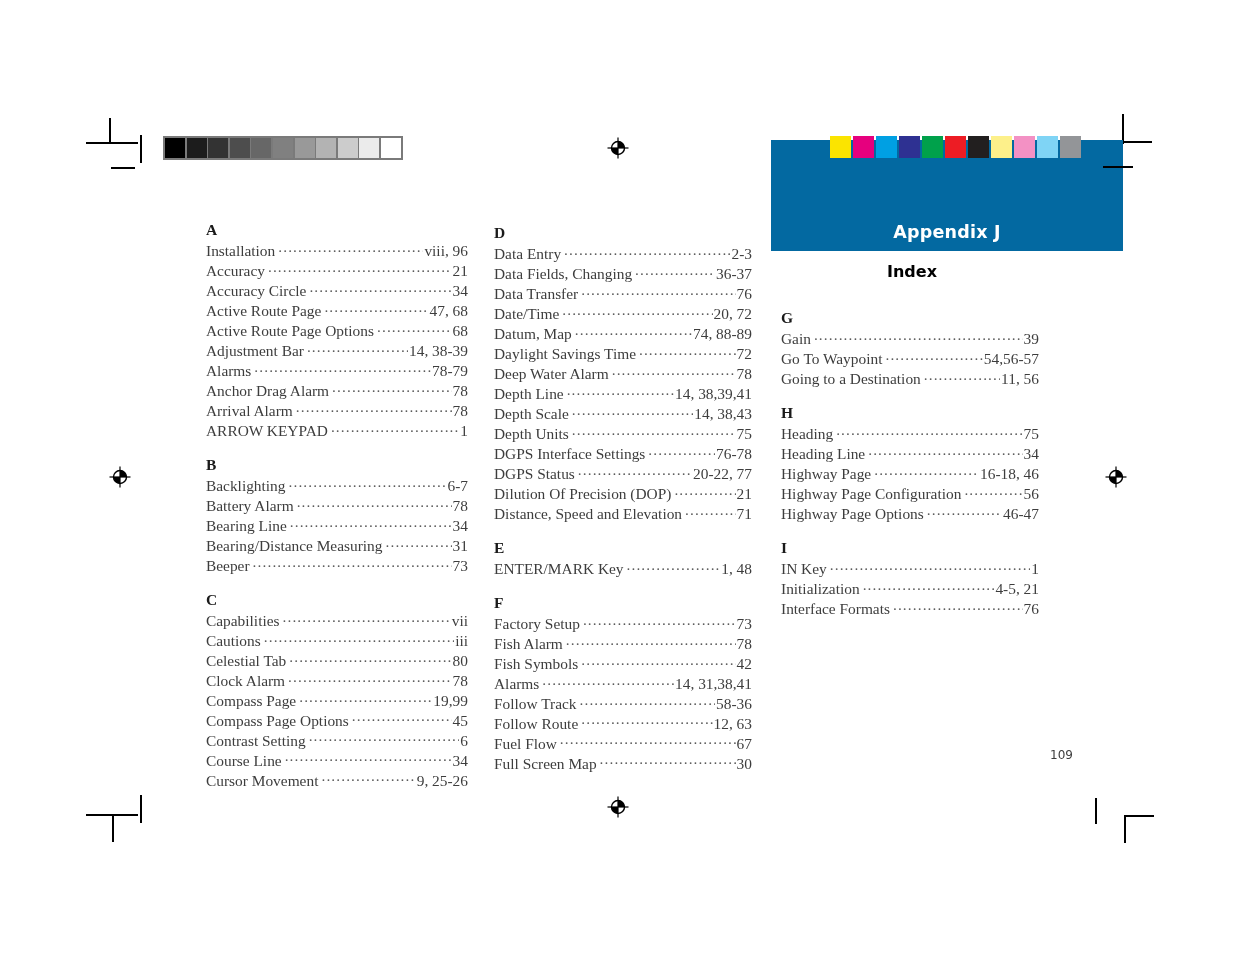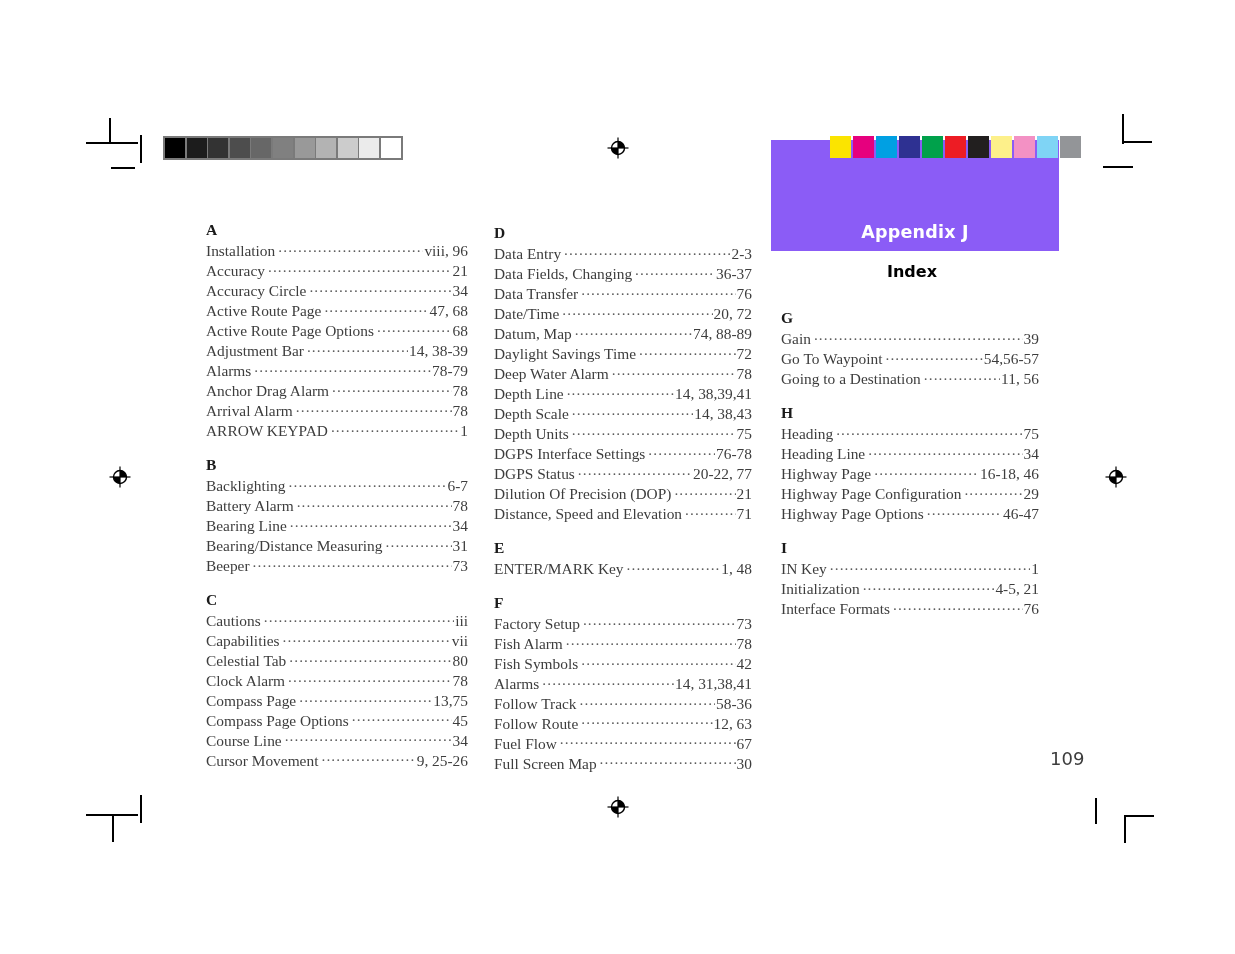--- a/index.html
+++ b/index.html
@@ -52,23 +52,23 @@
     height: 22px;
     margin-right: 2px;
   }
   .color-bar .swatch:last-child { margin-right: 0; }
 
   
   .appendix-block {
     position: absolute;
     left: 771px;
     top: 140px;
-    width: 288px;
+    width: 352px;
     height: 111px;
-    background: #8b5cf6;
+    background: #0369a1;
     z-index: 2;
   }
   .appendix-title {
     position: absolute;
     left: 0;
     right: 0;
     bottom: 9px;
     text-align: center;
     color: #ffffff;
     font-family: "DejaVu Sans", sans-serif;
@@ -142,21 +142,21 @@
   }
   .entry .pages { flex: 0 0 auto; }
 
   
   .page-number {
     position: absolute;
     left: 1050px;
     top: 748px;
     color: #3d3d3d;
     font-family: "DejaVu Sans", sans-serif;
-    font-size: 18px;
+    font-size: 12px;
   }
 </style>
 </head>
 <body>
 
 <div>
 
   <div class="crop h" style="left:86px; top:142px; width:52px;"></div>
   <div class="crop v" style="left:109px; top:118px; height:25px;"></div>
   <div class="crop h" style="left:111px; top:167px; width:24px;"></div>
@@ -319,48 +319,53 @@
         <span class="leader"></span>
         <span class="pages">31</span>
       </div>
       <div class="entry">
         <span class="label">Beeper</span>
         <span class="leader"></span>
         <span class="pages">73</span>
       </div>
       <div class="letter-head spaced">C</div>
       <div class="entry">
+        <span class="label">Capabilities</span>
+        <span class="leader"></span>
+        <span class="pages">vii</span>
+      </div>
+      <div class="entry">
         <span class="label">Cautions</span>
         <span class="leader"></span>
         <span class="pages">iii</span>
       </div>
       <div class="entry">
-        <span class="label">Capabilities</span>
-        <span class="leader"></span>
-        <span class="pages">vii</span>
-      </div>
-      <div class="entry">
         <span class="label">Celestial Tab</span>
         <span class="leader"></span>
         <span class="pages">80</span>
       </div>
       <div class="entry">
         <span class="label">Clock Alarm</span>
         <span class="leader"></span>
         <span class="pages">78</span>
       </div>
       <div class="entry">
         <span class="label">Compass Page</span>
         <span class="leader"></span>
-        <span class="pages">13,75</span>
+        <span class="pages">19,99</span>
       </div>
       <div class="entry">
         <span class="label">Compass Page Options</span>
         <span class="leader"></span>
         <span class="pages">45</span>
+      </div>
+      <div class="entry">
+        <span class="label">Contrast  Setting</span>
+        <span class="leader"></span>
+        <span class="pages">6</span>
       </div>
       <div class="entry">
         <span class="label">Course  Line</span>
         <span class="leader"></span>
         <span class="pages">34</span>
       </div>
       <div class="entry">
         <span class="label">Cursor Movement</span>
         <span class="leader"></span>
         <span class="pages">9, 25-26</span>
@@ -515,21 +520,21 @@
         <span class="pages">34</span>
       </div>
       <div class="entry">
         <span class="label">Highway Page</span>
         <span class="leader"></span>
         <span class="pages">16-18, 46</span>
       </div>
       <div class="entry">
         <span class="label">Highway Page Configuration</span>
         <span class="leader"></span>
-        <span class="pages">29</span>
+        <span class="pages">56</span>
       </div>
       <div class="entry">
         <span class="label">Highway Page Options</span>
         <span class="leader"></span>
         <span class="pages">46-47</span>
       </div>
       <div class="letter-head spaced">I</div>
       <div class="entry">
         <span class="label">IN Key</span>
         <span class="leader"></span>

